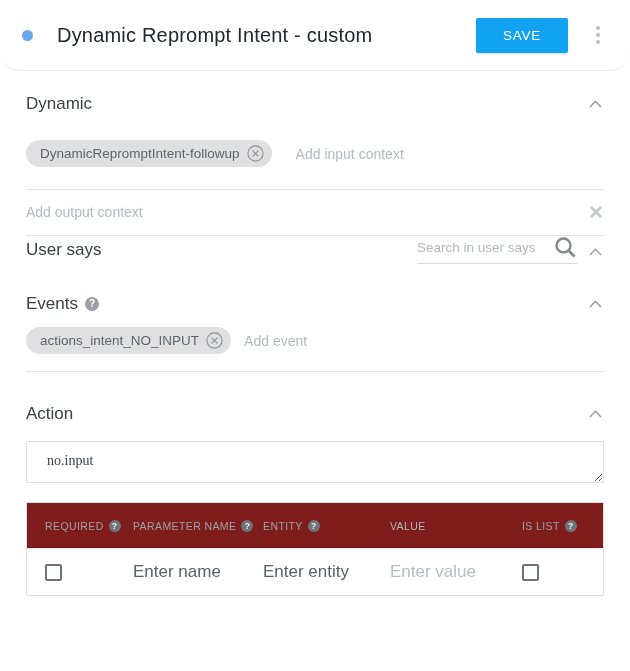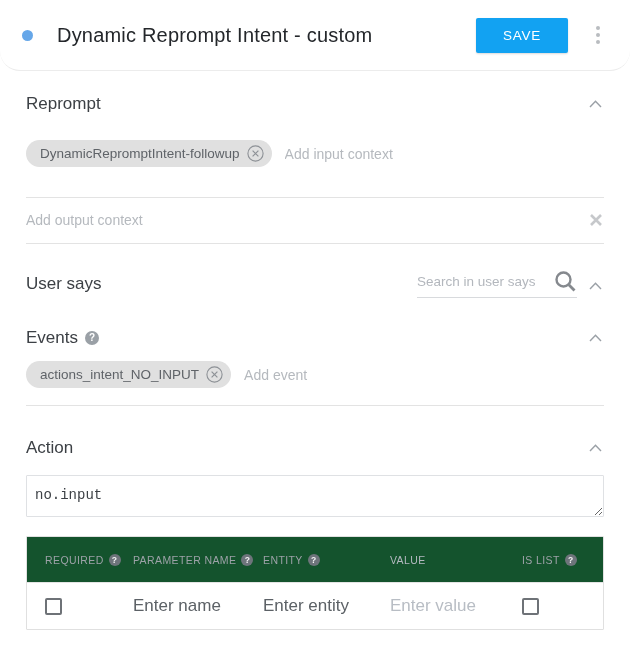--- a/index.html
+++ b/index.html
@@ -60,30 +60,30 @@
   }
   .chip .close-circle { cursor:pointer; display:flex; }
 
   .ghost-input {
     border:none; outline:none; background:transparent; font-family:inherit;
     font-size:14px; color:#3c4045; flex:1 1 auto; min-width:40px;
   }
   .ghost-input::placeholder { color:#b5b9be; }
 
   .contexts-chip-row {
-    margin-top:26px; padding-bottom:30px; display:flex; align-items:center; gap:13px;
+    margin-top:26px; padding-bottom:22px; display:flex; align-items:center; gap:24px;
   }
   .contexts-out-row {
     padding:14px 0 15px 0; display:flex; align-items:center;
   }
 
   .x-icon { cursor:pointer; display:flex; padding:1px; }
 
   
-  .user-says-head { margin-top:26px; }
+  .user-says-head { }
   .search-wrap {
     display:flex; align-items:flex-end; gap:10px;
   }
   .search-field {
     display:flex; align-items:center; border-bottom:1px solid #d8dadd;
     padding-bottom:4px; width:160px;
   }
   .search-field input { font-size:13.5px; }
   .search-field input::placeholder { color:#b3b7bd; }
   .search-icon { cursor:pointer; display:flex; flex:0 0 auto; }
@@ -97,34 +97,34 @@
   
   .events-head { margin-top:30px; }
   .events-chip-row {
     margin-top:13px; padding-bottom:17px; display:flex; align-items:center; gap:13px;
   }
 
   
   .action-head { margin-top:32px; }
   .action-area {
     margin-top:17px; width:100%; height:42px; border:1px solid #dfe1e4;
-    border-radius:1px; font-family:Liberation Mono, monospace; font-size:14px; color:#3c4045;
-    padding:11px 8px; resize:both; outline:none; display:block;
+    border-radius:1px; font-family:Liberation Serif, serif; font-size:14px; color:#3c4045;
+    padding:11px 20px; resize:both; outline:none; display:block;
   }
 
   
   .param-table {
     margin-top:19px; border:1px solid #e0e0e0; border-radius:1px;
   }
   .param-grid {
     display:grid; grid-template-columns:88px 130px 127px 132px 1fr;
     align-items:center; padding-left:18px;
   }
   .param-head {
-    background:#14532d; height:45px;
+    background:#7f1d1d; height:45px;
     font-size:10.5px; letter-spacing:.4px; color:#9da2a8;
   }
   .param-head .cell { display:flex; align-items:center; gap:5px; }
   .mini-help {
     width:12px; height:12px; border-radius:50%; background:#6e747b;
     color:#f4f4f4; font-size:8.5px; font-weight:bold; line-height:12px;
     text-align:center; display:inline-block; cursor:pointer;
   }
   .param-row { background:#fff; height:47px; border-top:1px solid #e4e4e4; }
   .checkbox {
@@ -146,21 +146,21 @@
   <div class="kebab">
       <i></i>
       <i></i>
       <i></i>
     </div>
 </div>
 
 <div class="page">
 
   <div class="section-head" style="margin-top:23px;">
-    <div class="section-title">Reprompt</div>
+    <div class="section-title">Dynamic</div>
     <span class="chev">
       <svg width="13" height="8" viewBox="0 0 13 8">
           <polyline points="1,7 6.5,1.2 12,7" fill="none" stroke="#9aa0a6" stroke-width="1.4"></polyline>
         </svg>
     </span>
   </div>
 
   <div class="contexts-chip-row row-line">
     <span class="chip">
       <span>DynamicRepromptIntent-followup</span>

